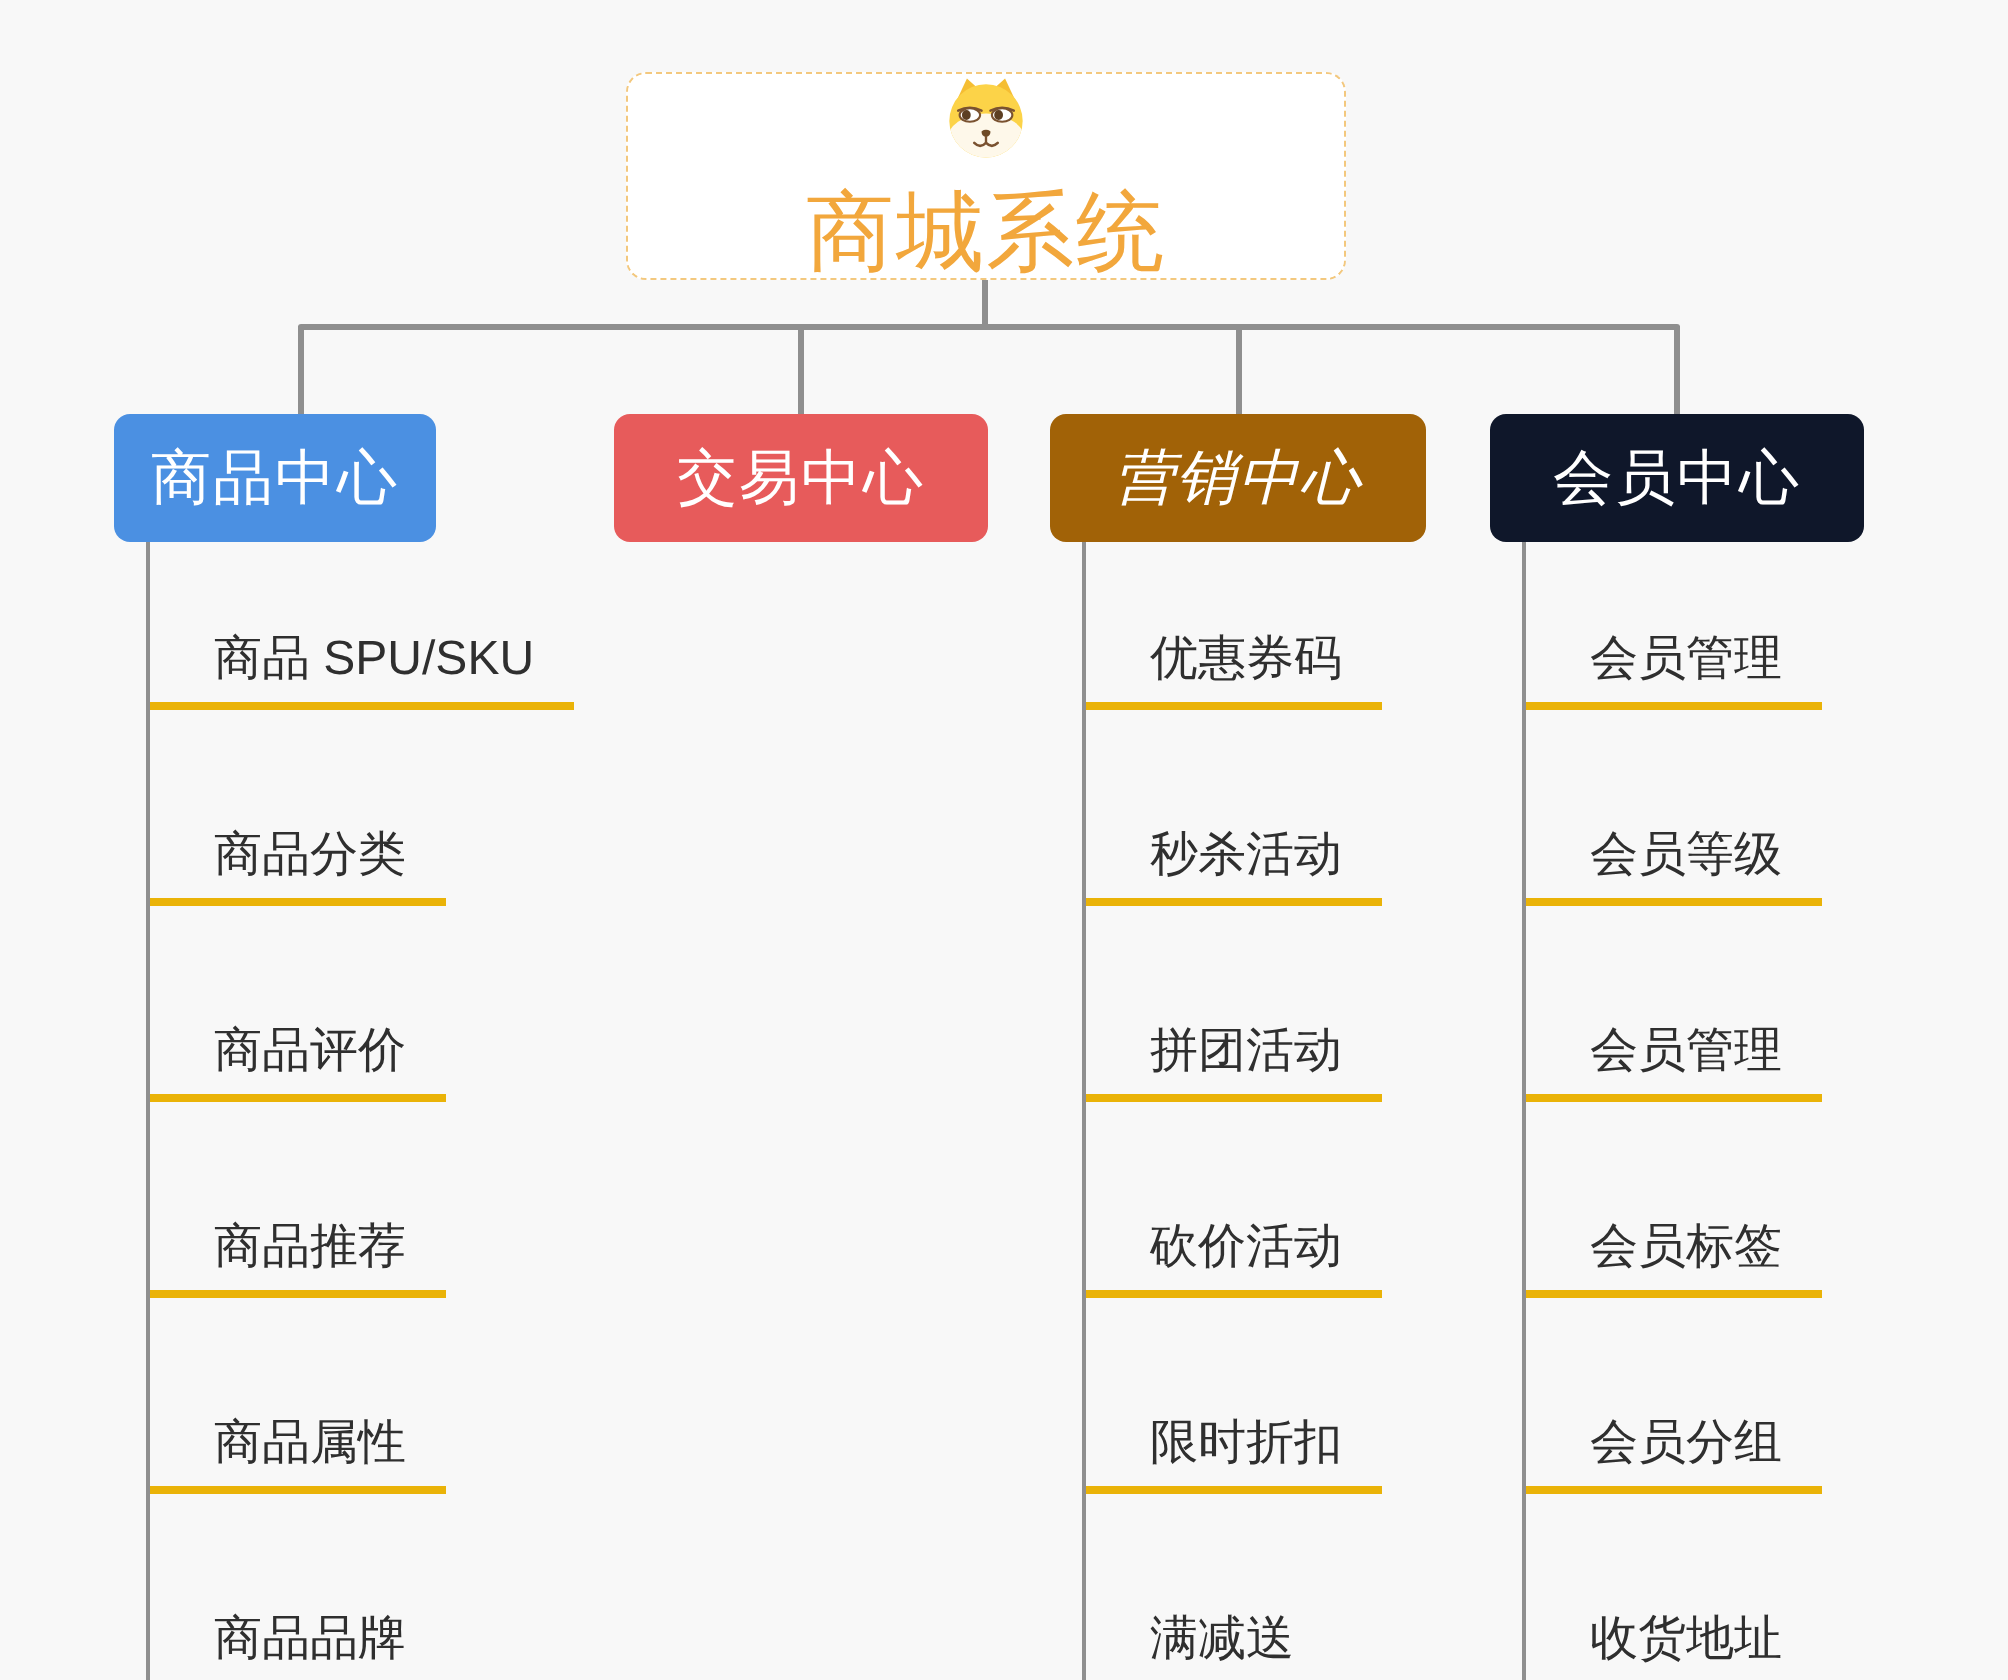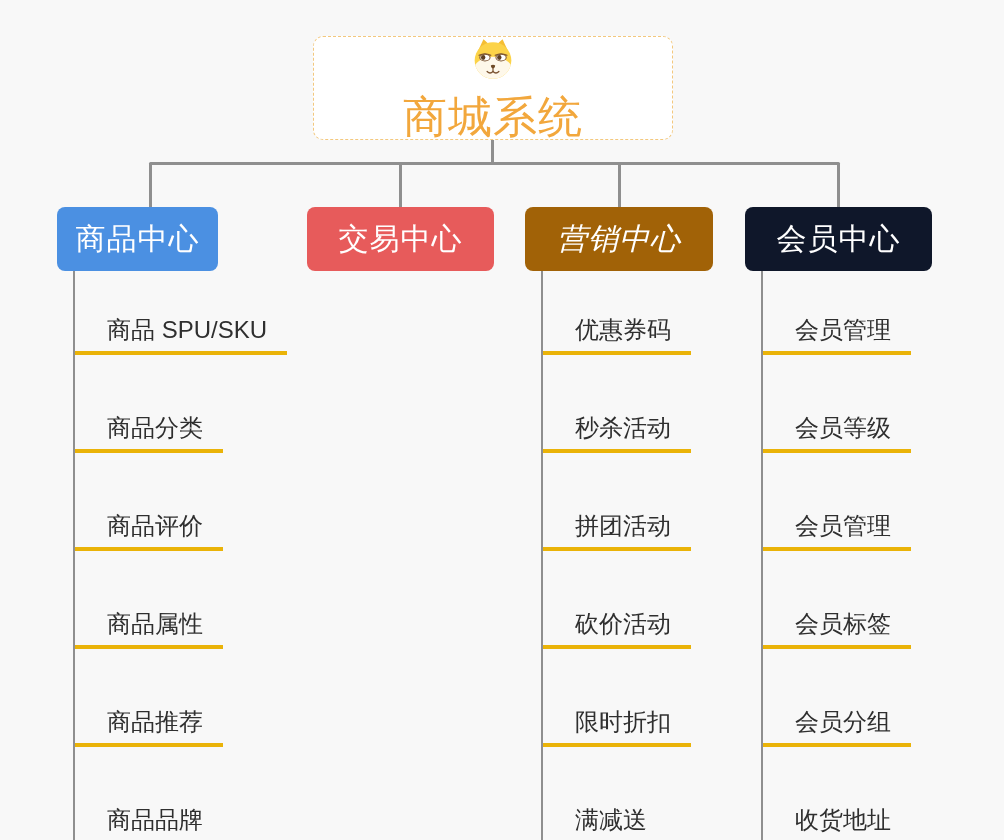--- a/index.html
+++ b/index.html
@@ -114,24 +114,24 @@
           <div class="item">
     <span class="item-label">商品 SPU/SKU</span>
   </div>
           <div class="item">
     <span class="item-label">商品分类</span>
   </div>
           <div class="item">
     <span class="item-label">商品评价</span>
   </div>
           <div class="item">
-    <span class="item-label">商品属性</span>
+    <span class="item-label">商品推荐</span>
   </div>
           <div class="item">
-    <span class="item-label">商品推荐</span>
+    <span class="item-label">商品属性</span>
   </div>
           <div class="item">
     <span class="item-label">商品品牌</span>
   </div>
         </div>
   </div>
       <div class="branch-col b1">
     <div class="branch-node" style="background: rgb(231, 91, 91);">交易中心</div>
   </div>
       <div class="branch-col b2">

